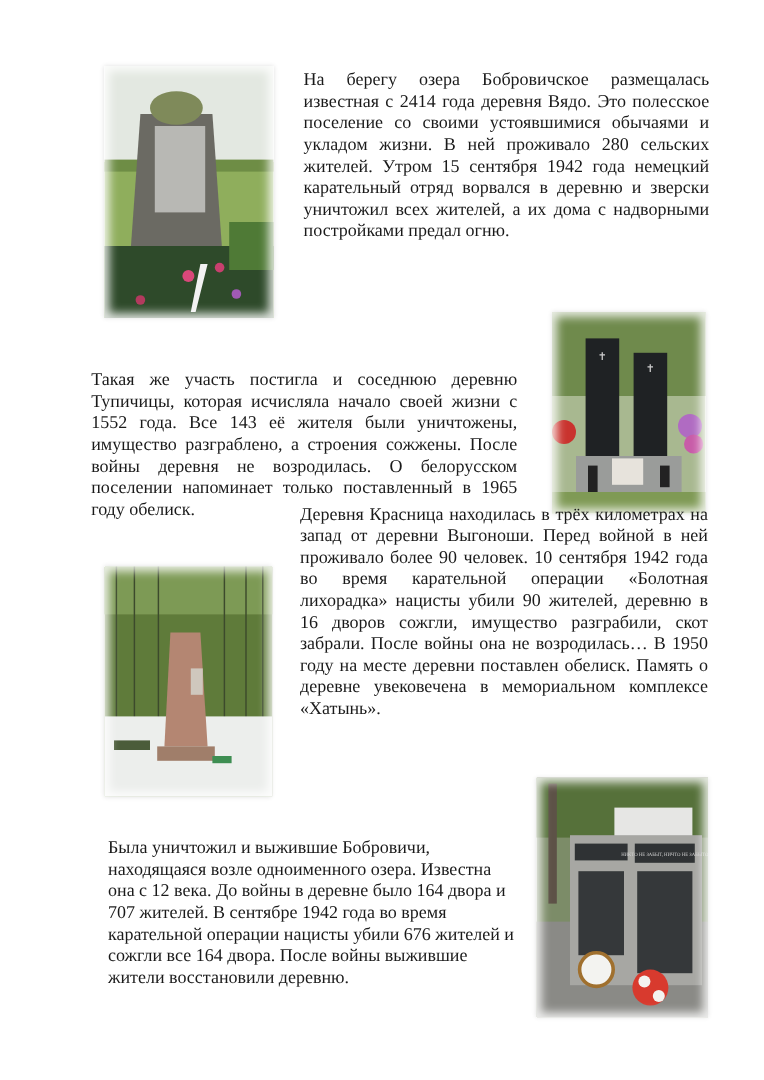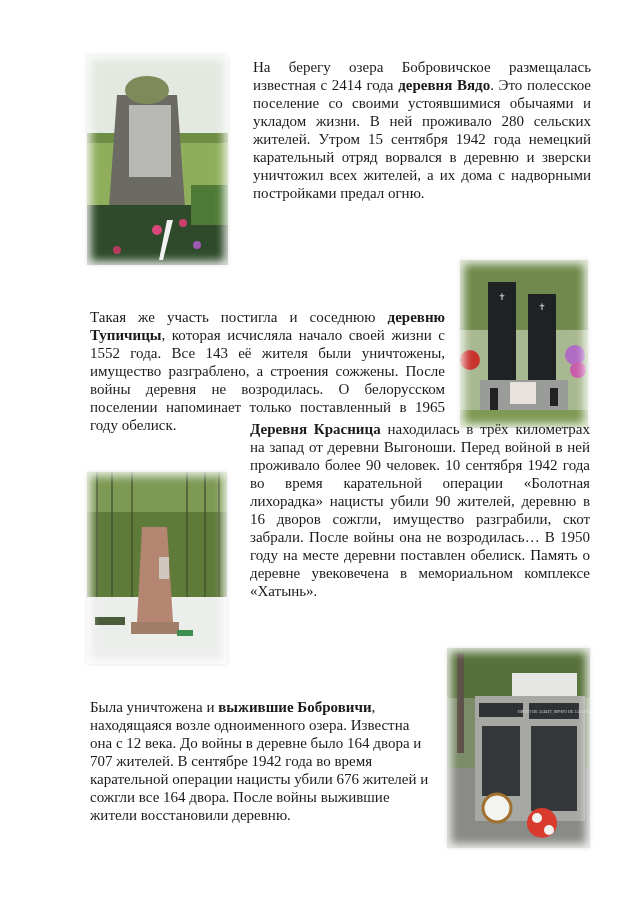--- a/index.html
+++ b/index.html
@@ -1,20 +1,20 @@
 <!DOCTYPE html>
 <html><head>
 <meta charset="utf-8">
 <style>
   html, body { margin: 0; padding: 0; background: #ffffff; }
   body { width: 637px; height: 900px; position: relative; overflow: hidden;
          font-family: "Liberation Serif", "DejaVu Serif", serif; color: #1a1a1a; }
   .para { position: absolute; font-size: 15px; line-height: 18px; margin: 0; }
   .para.justify { text-align: justify; text-align-last: left; }
-  .para b { font-weight: bold; }
+  .para b { font-weight: normal; }
   .photo { position: absolute; overflow: hidden;
            box-shadow: 0 0 6px 3px rgba(255,255,255,0.9) inset, 0 0 4px rgba(0,0,0,0.12); }
   .photo svg { display: block; width: 100%; height: 100%; }
   .fade { position: absolute; inset: 0; pointer-events: none;
           box-shadow: inset 0 0 8px 4px rgba(255,255,255,0.85); }
 </style>
 </head>
 <body>
 
 <div class="photo" style="left:87px; top:55px; width:141px; height:210px;">
@@ -33,21 +33,21 @@
     <polygon points="80,165 86,165 76,205 72,205" fill="#f2f2f2"></polygon>
     <rect x="104" y="130" width="37" height="40" fill="#4f7a36"></rect>
   </svg>
   <div class="fade"></div>
 </div>
 
 <p class="para justify" style="left:253px; top:58px; width:338px;">
   <span>На берегу озера Бобровичское размещалась известная с 2414 года </span><b>деревня Вядо</b><span>. Это полесское поселение со своими устоявшимися обычаями и укладом жизни. В ней проживало 280 сельских жителей. Утром 15 сентября 1942 года немецкий карательный отряд ворвался в деревню и зверски уничтожил всех жителей, а их дома с надворными постройками предал огню.</span>
 </p>
 
-<p class="para justify" style="left:90px; top:308px; width:355px;">
+<p class="para justify" style="left:76px; top:308px; width:355px;">
   <span>Такая же участь постигла и соседнюю </span><b>деревню Тупичицы</b><span>, которая исчисляла начало своей жизни с 1552 года. Все 143 её жителя были уничтожены, имущество разграблено, а строения сожжены. После войны деревня не возродилась. О белорусском поселении напоминает только поставленный в 1965 году обелиск.</span>
 </p>
 
 <div class="photo" style="left:460px; top:260px; width:128px; height:168px;">
   <svg viewBox="0 0 128 168" preserveAspectRatio="none">
     <rect width="128" height="168" fill="#a8b890"></rect>
     <rect width="128" height="70" fill="#6f8a4c"></rect>
     <rect x="28" y="22" width="28" height="100" fill="#1f2224"></rect>
     <rect x="68" y="34" width="28" height="88" fill="#1f2224"></rect>
     <text x="42" y="40" font-size="9" fill="#c9c9c9" text-anchor="middle">✝</text>
@@ -84,21 +84,21 @@
     <polygon points="55,55 80,55 86,150 50,150" fill="#b48672"></polygon>
     <rect x="72" y="85" width="10" height="22" fill="#cfc7bd"></rect>
     <rect x="44" y="150" width="48" height="12" fill="#a07e6a"></rect>
     <rect x="8" y="145" width="30" height="8" fill="#4b5c3a"></rect>
     <rect x="90" y="158" width="16" height="6" fill="#3e8e52"></rect>
   </svg>
   <div class="fade"></div>
 </div>
 
 <p class="para" style="left:90px; top:698px; width:345px;">
-  <span>Была уничтожена и </span><b>выжившие Бобровичи</b><span>, находящаяся возле одноименного озера. Известна она с 12 века. До войны в деревне было 164 двора и 707 жителей. В сентябре 1942 года во время карательной операции нацисты убили 676 жителей и сожгли все 164 двора. После войны выжившие жители восстановили деревню.</span>
+  <span>Была уничтожил и </span><b>выжившие Бобровичи</b><span>, находящаяся возле одноименного озера. Известна она с 12 века. До войны в деревне было 164 двора и 707 жителей. В сентябре 1942 года во время карательной операции нацисты убили 676 жителей и сожгли все 164 двора. После войны выжившие жители восстановили деревню.</span>
 </p>
 
 <div class="photo" style="left:447px; top:648px; width:143px; height:200px;">
   <svg viewBox="0 0 143 200" preserveAspectRatio="none">
     <rect width="143" height="200" fill="#7c8c68"></rect>
     <rect width="143" height="50" fill="#56713a"></rect>
     <rect x="65" y="25" width="65" height="25" fill="#e6e6e4"></rect>
     <rect x="10" y="5" width="7" height="100" fill="#5d5247"></rect>
     <rect y="120" width="143" height="80" fill="#8a8a86"></rect>
     <rect x="28" y="48" width="110" height="125" fill="#a7a7a3"></rect>

